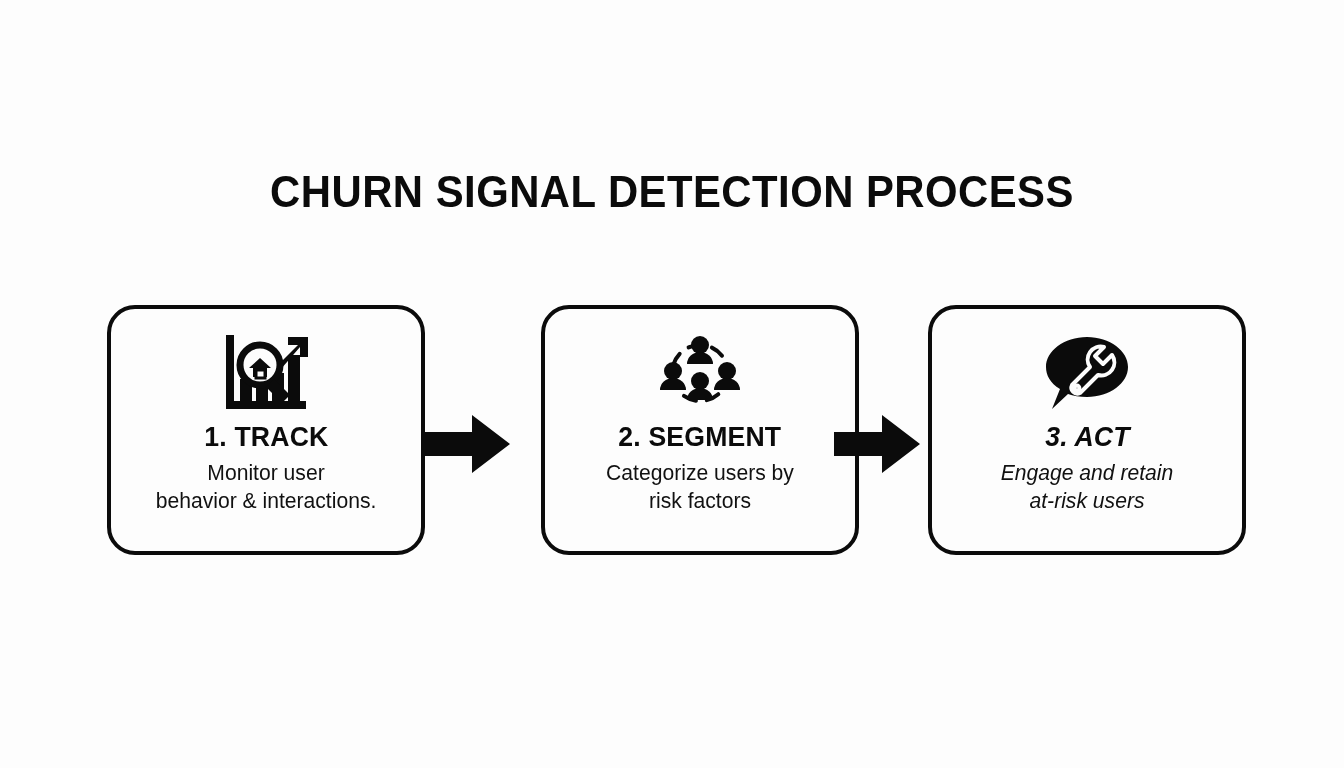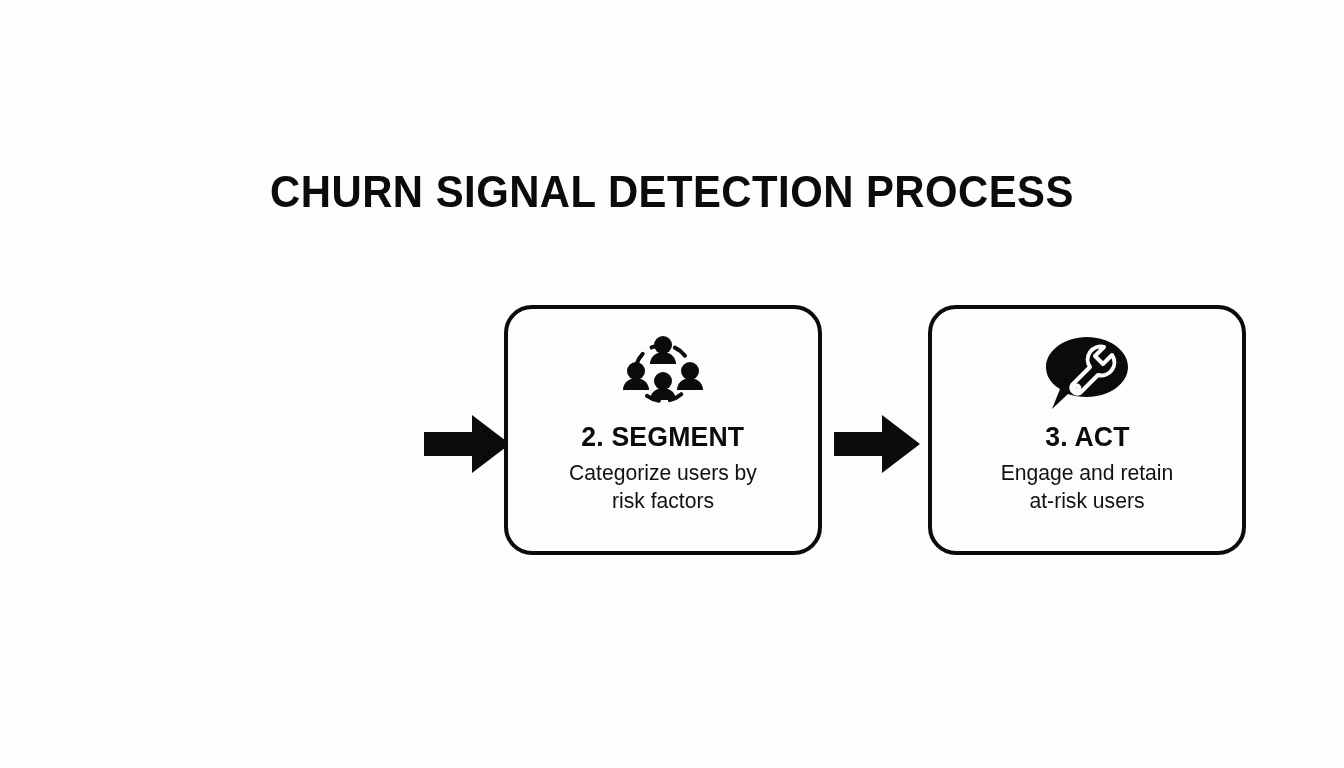--- a/index.html
+++ b/index.html
@@ -55,22 +55,22 @@
     height: 250px;
     box-sizing: border-box;
     border: 4px solid #0b0b0b;
     border-radius: 28px;
     background: #fdfdfd;
     display: flex;
     flex-direction: column;
     align-items: center;
   }
   .card.c1 { left: 0px; }
-  .card.c2 { left: 397px; }
-  .card.c3 { left: 821px; }
+  .card.c2 { left: 434px; }
+  .card.c3 { left: 821px; font-style: italic; }
 
   .card-icon {
     margin-top: 22px;
     height: 84px;
     display: flex;
     align-items: center;
     justify-content: center;
   }
   .card-icon svg { display: block; }
 
@@ -111,20 +111,45 @@
 </style>
 </head>
 <body>
 
 <div class="page">
 
   <div class="title">CHURN SIGNAL DETECTION PROCESS</div>
 
   <div class="flow">
 
+    <div class="card c1">
+      <div class="card-icon">
+        <svg width="92" height="80" viewBox="0 0 92 80" aria-hidden="true">
+
+          <path d="M6 2 h8 v66 h72 v8 H6 Z" fill="#0b0b0b"></path>
+
+          <rect x="20" y="46" width="12" height="22" fill="#0b0b0b"></rect>
+          <rect x="36" y="54" width="12" height="14" fill="#0b0b0b"></rect>
+          <rect x="52" y="40" width="12" height="28" fill="#0b0b0b"></rect>
+          <rect x="68" y="22" width="12" height="46" fill="#0b0b0b"></rect>
+
+          <path d="M50 40 L78 12 L68 12 L68 4 L88 4 L88 24 L80 24 L80 14 L54 44 Z" fill="#0b0b0b"></path>
+
+          <circle cx="40" cy="32" r="20" fill="#fdfdfd" stroke="#0b0b0b" stroke-width="7"></circle>
+
+          <path d="M29 35 L40 25 L51 35 L47 35 L47 44 L33 44 L33 35 Z" fill="#0b0b0b"></path>
+          <rect x="36" y="37" width="9" height="8" fill="#fdfdfd" stroke="#0b0b0b" stroke-width="3"></rect>
+
+          <path d="M54 46 L70 62 L62 70 L46 54 Z" fill="#0b0b0b"></path>
+        </svg>
+      </div>
+      <div class="card-heading">1. TRACK</div>
+      <div class="card-body">Monitor user
+behavior &amp; interactions.</div>
+    </div>
 
     <div class="arrow a1">
       <svg width="86" height="62" viewBox="0 0 86 62" aria-hidden="true">
         <path d="M0 19 H48 V2 L86 31 L48 60 V43 H0 Z" fill="#0b0b0b"></path>
       </svg>
     </div>
 
     <div class="card c2">
       <div class="card-icon">
         <svg width="84" height="80" viewBox="0 0 84 80" aria-hidden="true">

